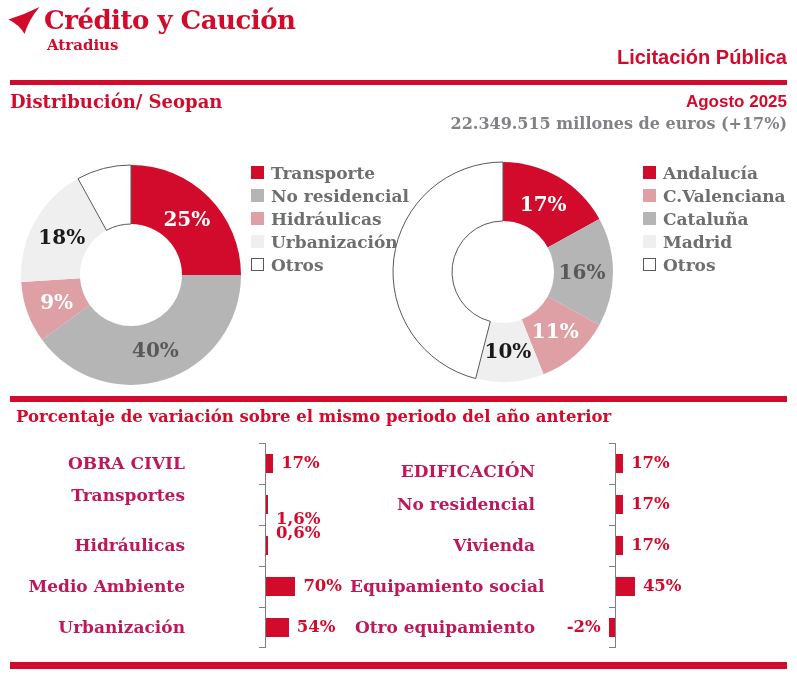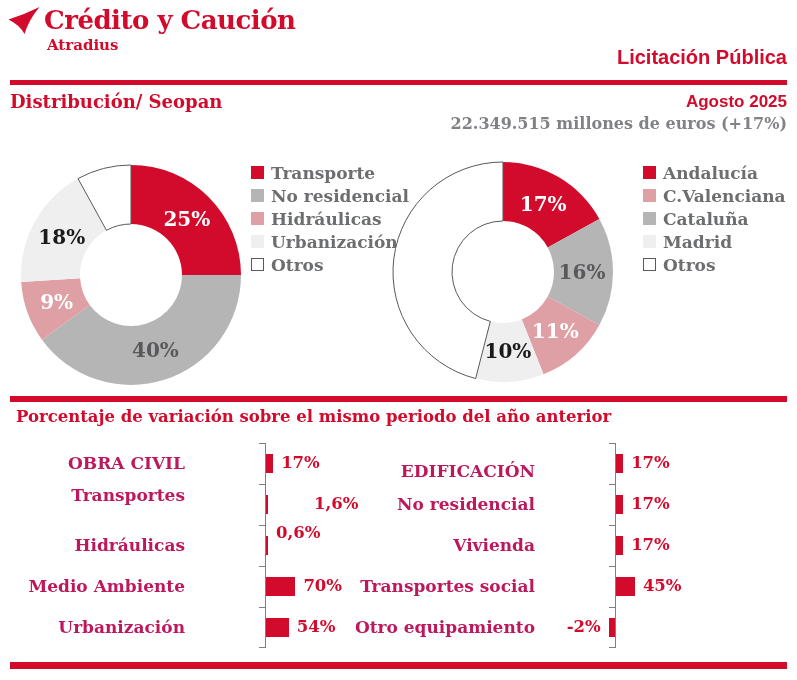--- a/index.html
+++ b/index.html
@@ -137,21 +137,21 @@
       <div class="axis-tick" style="left: 259px; top: 41px;"></div>
       <div class="axis-tick" style="left: 259px; top: 82px;"></div>
       <div class="axis-tick" style="left: 259px; top: 123px;"></div>
       <div class="axis-tick" style="left: 259px; top: 164px;"></div>
       <div class="axis-tick" style="left: 259px; top: 204px;"></div>
       <div class="bar-cat" style="top: 10px;">OBRA CIVIL</div>
       <div class="bar-rect" style="top: 11px; height: 19px; width: 7.14px; left: 266px;"></div>
       <div class="bar-val" style="top: 10px; left: 281.14px;">17%</div>
       <div class="bar-cat" style="top: 42px;">Transportes</div>
       <div class="bar-rect" style="top: 52px; height: 19px; width: 2px; left: 266px;"></div>
-      <div class="bar-val" style="top: 51px; left: 276px; margin-left: 38px;">1,6%</div>
+      <div class="bar-val" style="top: 66px; left: 276px;">1,6%</div>
       <div class="bar-cat" style="top: 92px;">Hidráulicas</div>
       <div class="bar-rect" style="top: 93px; height: 19px; width: 2px; left: 266px;"></div>
       <div class="bar-val" style="top: 80px; left: 276px;">0,6%</div>
       <div class="bar-cat" style="top: 133px;">Medio Ambiente</div>
       <div class="bar-rect" style="top: 134px; height: 19px; width: 29.4px; left: 266px;"></div>
       <div class="bar-val" style="top: 133px; left: 303.4px;">70%</div>
       <div class="bar-cat" style="top: 174px;">Urbanización</div>
       <div class="bar-rect" style="top: 175px; height: 19px; width: 22.68px; left: 266px;"></div>
       <div class="bar-val" style="top: 174px; left: 296.68px;">54%</div>
     </div>
@@ -165,21 +165,21 @@
       <div class="axis-tick" style="left: 259px; top: 204px;"></div>
       <div class="bar-cat" style="top: 10px; margin-top: 8px;">EDIFICACIÓN</div>
       <div class="bar-rect" style="top: 11px; height: 19px; width: 7.14px; left: 266px;"></div>
       <div class="bar-val" style="top: 10px; left: 281.14px;">17%</div>
       <div class="bar-cat" style="top: 51px;">No residencial</div>
       <div class="bar-rect" style="top: 52px; height: 19px; width: 7.14px; left: 266px;"></div>
       <div class="bar-val" style="top: 51px; left: 281.14px;">17%</div>
       <div class="bar-cat" style="top: 92px;">Vivienda</div>
       <div class="bar-rect" style="top: 93px; height: 19px; width: 7.14px; left: 266px;"></div>
       <div class="bar-val" style="top: 92px; left: 281.14px;">17%</div>
-      <div class="bar-cat" style="top: 133px;">Transportes social</div>
+      <div class="bar-cat" style="top: 133px;">Equipamiento social</div>
       <div class="bar-rect" style="top: 134px; height: 19px; width: 18.9px; left: 266px;"></div>
       <div class="bar-val" style="top: 133px; left: 292.9px;">45%</div>
       <div class="bar-cat" style="top: 174px;">Otro equipamiento</div>
       <div class="bar-rect" style="top: 175px; height: 19px; width: 6.3px; left: 258.7px;"></div>
       <div class="bar-val" style="top: 174px; right: 196.3px;">-2%</div>
     </div>
 
   <div class="abs rule" id="footer-rule"></div>
 </div>
 

